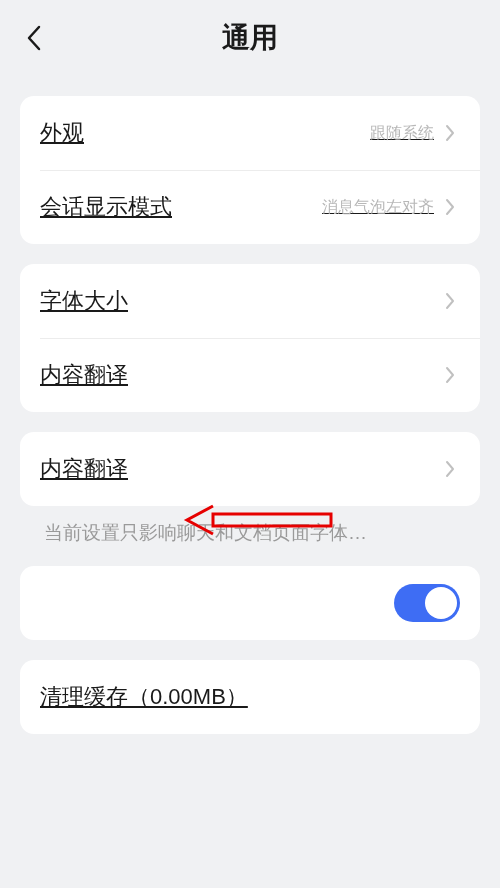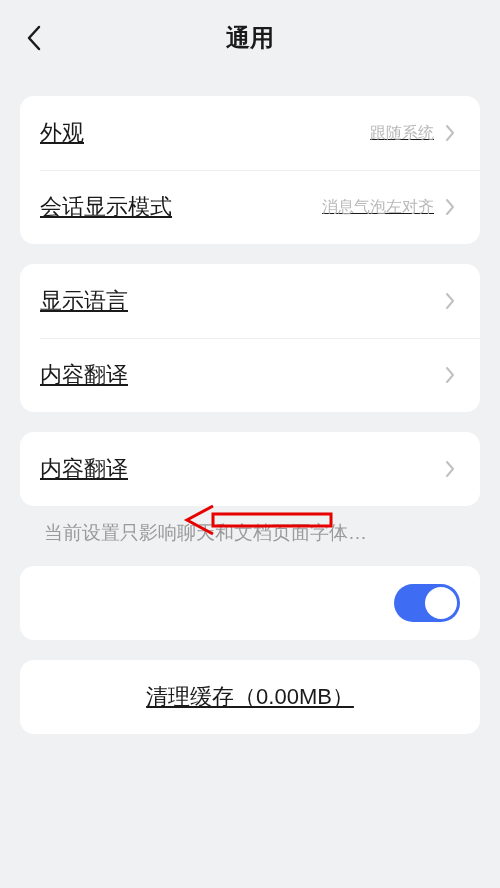--- a/index.html
+++ b/index.html
@@ -22,21 +22,21 @@
       width: 44px;
       height: 44px;
       display: flex;
       align-items: center;
       justify-content: center;
     }
     .title {
       position: absolute;
       left: 0; right: 0;
       text-align: center;
-      font-size: 24px;
+      font-size: 28px;
       font-weight: 600;
       pointer-events: none;
     }
     .content {
       padding: 0 20px;
     }
     .group {
       background: #ffffff;
       border-radius: 14px;
       margin-top: 20px;
@@ -91,21 +91,20 @@
     .toggle-thumb {
       position: absolute;
       top: 3px;
       right: 3px;
       width: 32px;
       height: 32px;
       border-radius: 50%;
       background: #ffffff;
     }
     .cache-row {
-      justify-content: center;
       font-size: 22px;
     }
     .annotation-arrow {
       position: absolute;
       left: 183px;
       top: 502px;
       pointer-events: none;
     }
   </style>
 </head>
@@ -140,21 +139,21 @@
       <span class="chevron">
         <svg width="10" height="18" viewBox="0 0 10 18">
             <polyline points="2,2 8,9 2,16" fill="none" stroke="#c0c0c0" stroke-width="2" stroke-linecap="round" stroke-linejoin="round"></polyline>
           </svg>
       </span>
     </div>
   </div>
 
   <div class="group">
     <div class="row">
-      <span class="row-label">显示语言</span>
+      <span class="row-label">字体大小</span>
       <span class="spacer"></span>
       <span class="chevron">
         <svg width="10" height="18" viewBox="0 0 10 18">
             <polyline points="2,2 8,9 2,16" fill="none" stroke="#c0c0c0" stroke-width="2" stroke-linecap="round" stroke-linejoin="round"></polyline>
           </svg>
       </span>
     </div>
     <div class="row">
       <span class="row-label">内容翻译</span>
       <span class="spacer"></span>

